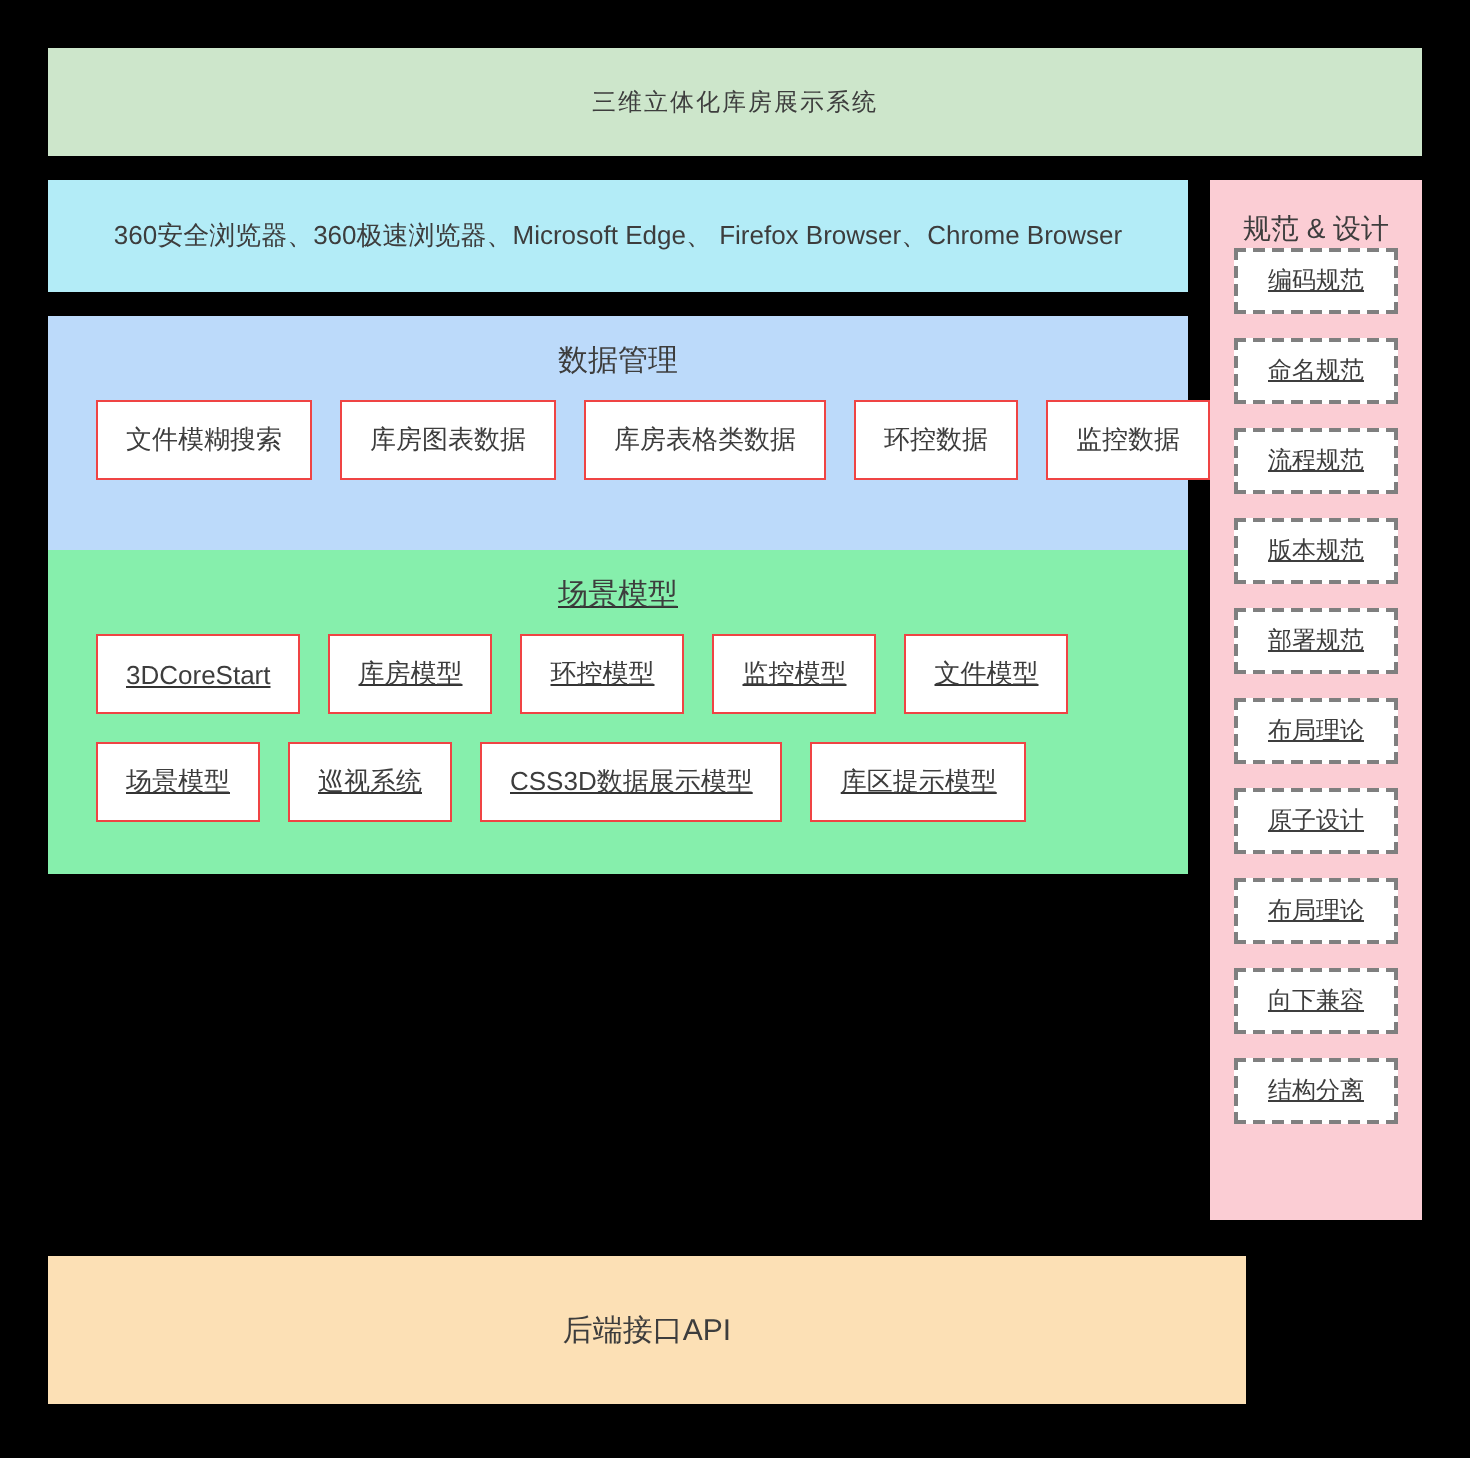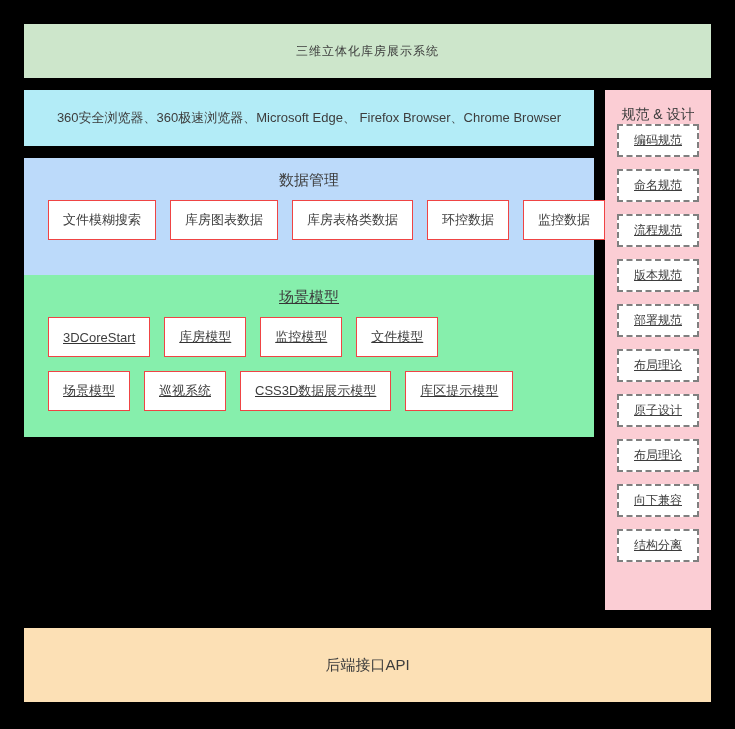--- a/index.html
+++ b/index.html
@@ -138,21 +138,21 @@
     margin-bottom: 12px;
     white-space: nowrap;
     text-decoration: underline;
   }
 
   
   .api-block {
     position: absolute;
     left: 24px;
     top: 628px;
-    width: 687px;
+    width: 599px;
     height: 74px;
     background: #fce0b5;
     display: flex;
     align-items: center;
     justify-content: center;
     font-size: 15px;
     color: #3d3d3d;
   }
 </style>
 </head>
@@ -177,20 +177,21 @@
       <div class="card">环控数据</div>
       <div class="card">监控数据</div>
     </div>
   </div>
 
   <div class="layer" id="layer-scene">
     <div class="layer-title">场景模型</div>
     <div class="row">
       <div class="card">3DCoreStart</div>
       <div class="card">库房模型</div>
+      <div class="card">环控模型</div>
       <div class="card">监控模型</div>
       <div class="card">文件模型</div>
     </div>
     <div class="row">
       <div class="card">场景模型</div>
       <div class="card">巡视系统</div>
       <div class="card">CSS3D数据展示模型</div>
       <div class="card">库区提示模型</div>
     </div>
   </div>

